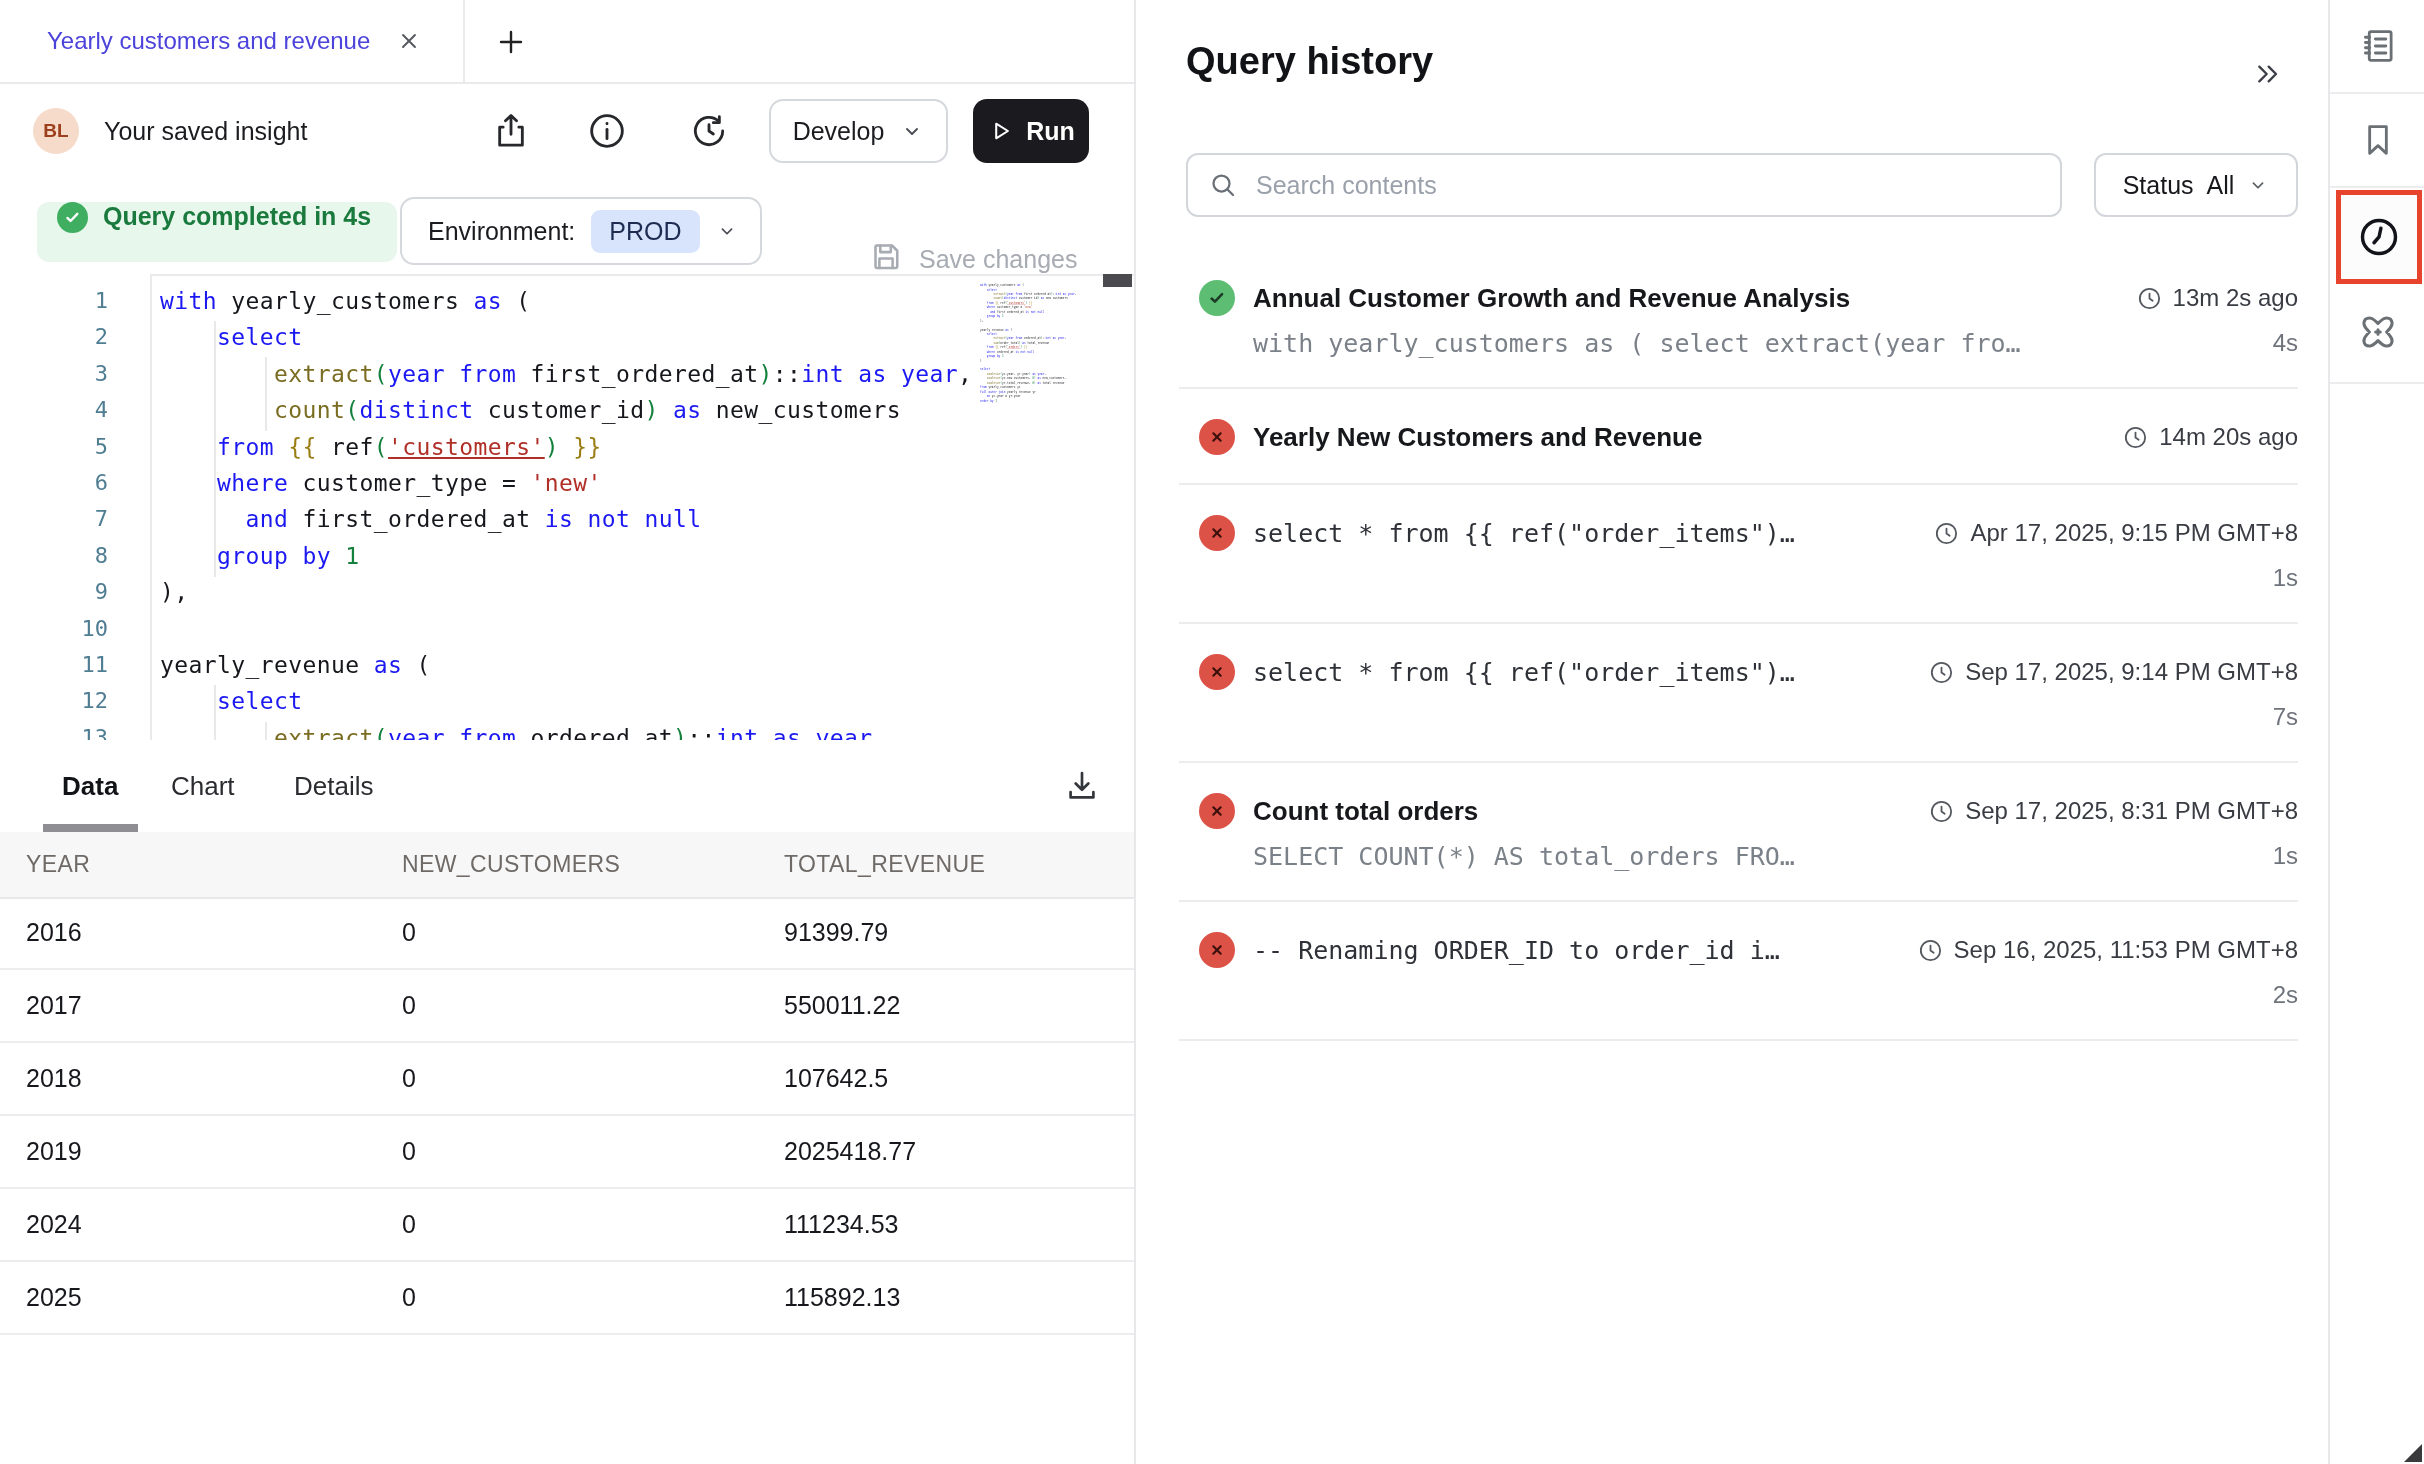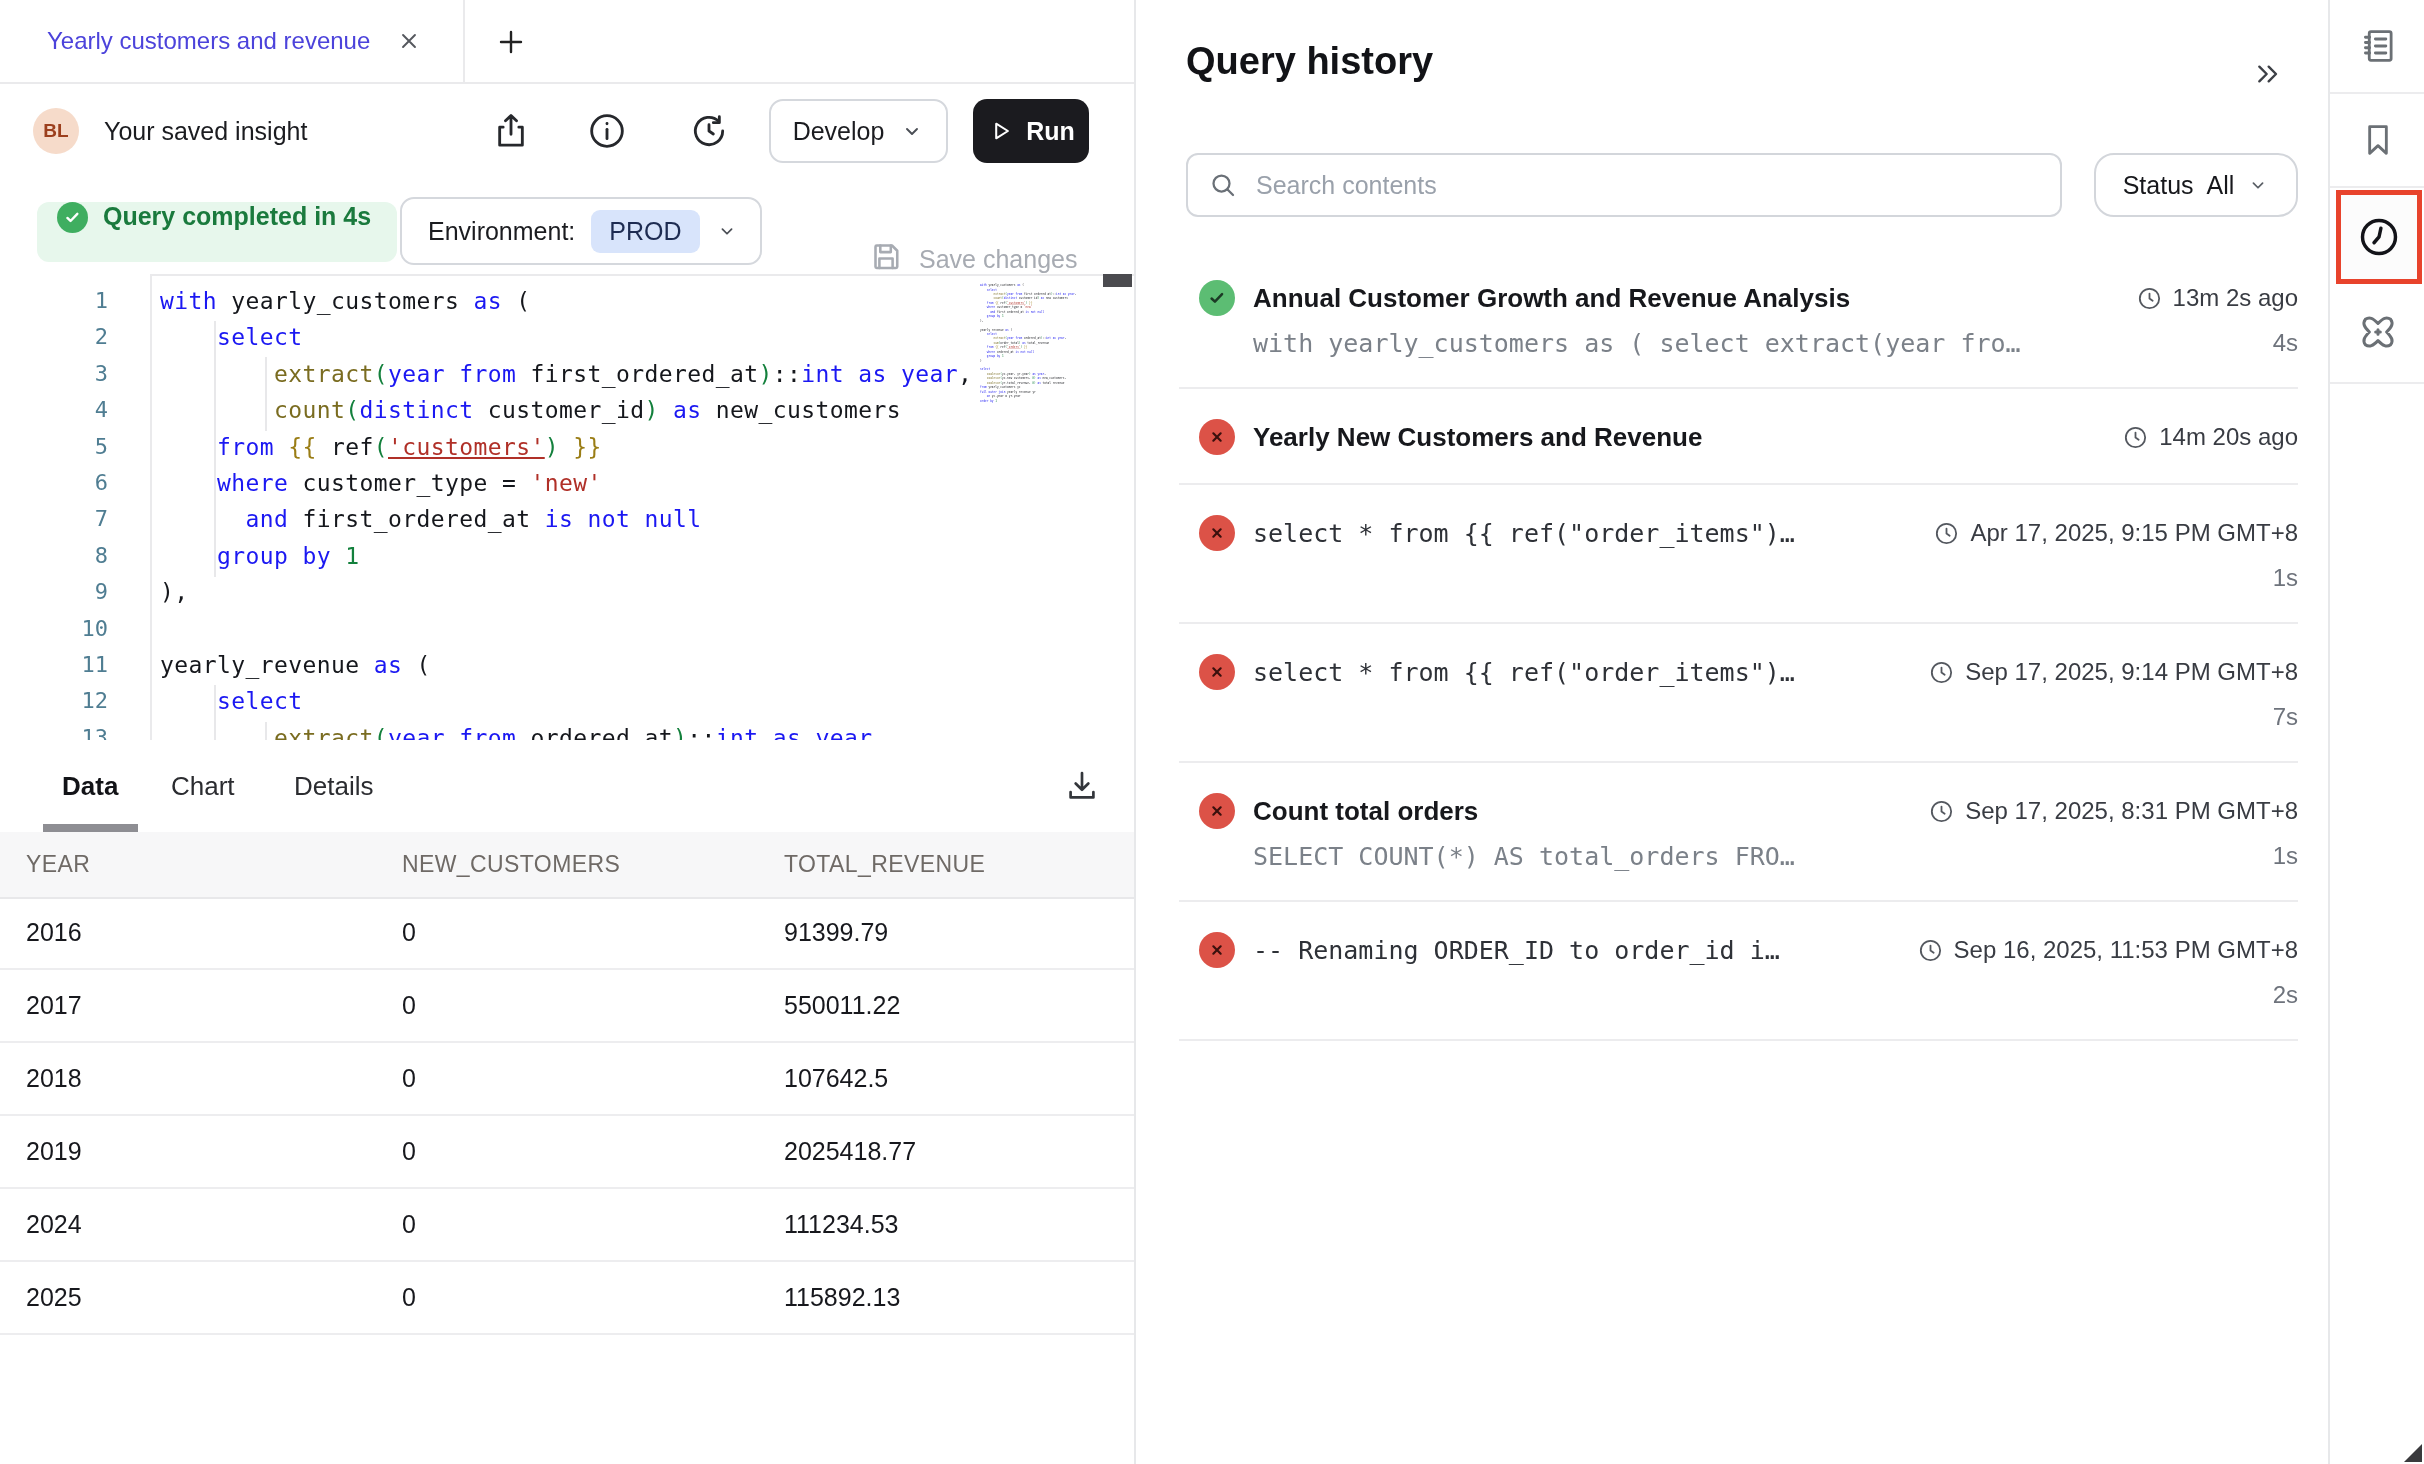--- a/index.html
+++ b/index.html
@@ -91,21 +91,21 @@
   .qh-title{position:absolute;left:50px;top:40px;font-size:38px;font-weight:600;color:#121317;}
   .collapse-btn{position:absolute;left:1110px;top:52px;width:44px;height:44px;color:#3d4046;
        display:flex;align-items:center;justify-content:center;cursor:pointer;}
   .search-box{position:absolute;left:50px;top:153px;width:876px;height:64px;border:2px solid #d3d6db;
        border-radius:12px;box-sizing:border-box;display:flex;align-items:center;padding:2px 20px;gap:16px;}
   .search-box input{border:none;outline:none;flex:1;font-size:25px;color:#17181c;
        font-family:"Liberation Sans",sans-serif;background:transparent;}
   .search-box input::placeholder{color:#9aa1ab;}
   .search-icon{color:#6a7077;}
   .status-filter{position:absolute;left:958px;top:153px;width:204px;height:64px;border:2px solid #d3d6db;
-       border-radius:20px;box-sizing:border-box;display:flex;align-items:center;justify-content:center;
+       border-radius:12px;box-sizing:border-box;display:flex;align-items:center;justify-content:center;
        gap:13px;font-size:25px;color:#17181c;cursor:pointer;}
   .status-filter .chev{color:#5a5f66;}
 
   .history-list{position:absolute;left:43px;top:240px;width:1119px;}
   .h-item{padding:30px 0 28px 0;border-bottom:2px solid #ececee;cursor:pointer;}
   .h-item:first-child{padding-top:40px;}
   .h-row1{display:flex;align-items:center;min-height:36px;}
   .h-status{width:36px;height:36px;border-radius:50%;margin-left:20px;flex:none;
        display:flex;align-items:center;justify-content:center;}
   .h-status.success{background:#5cbd73;color:#1c3a25;}

